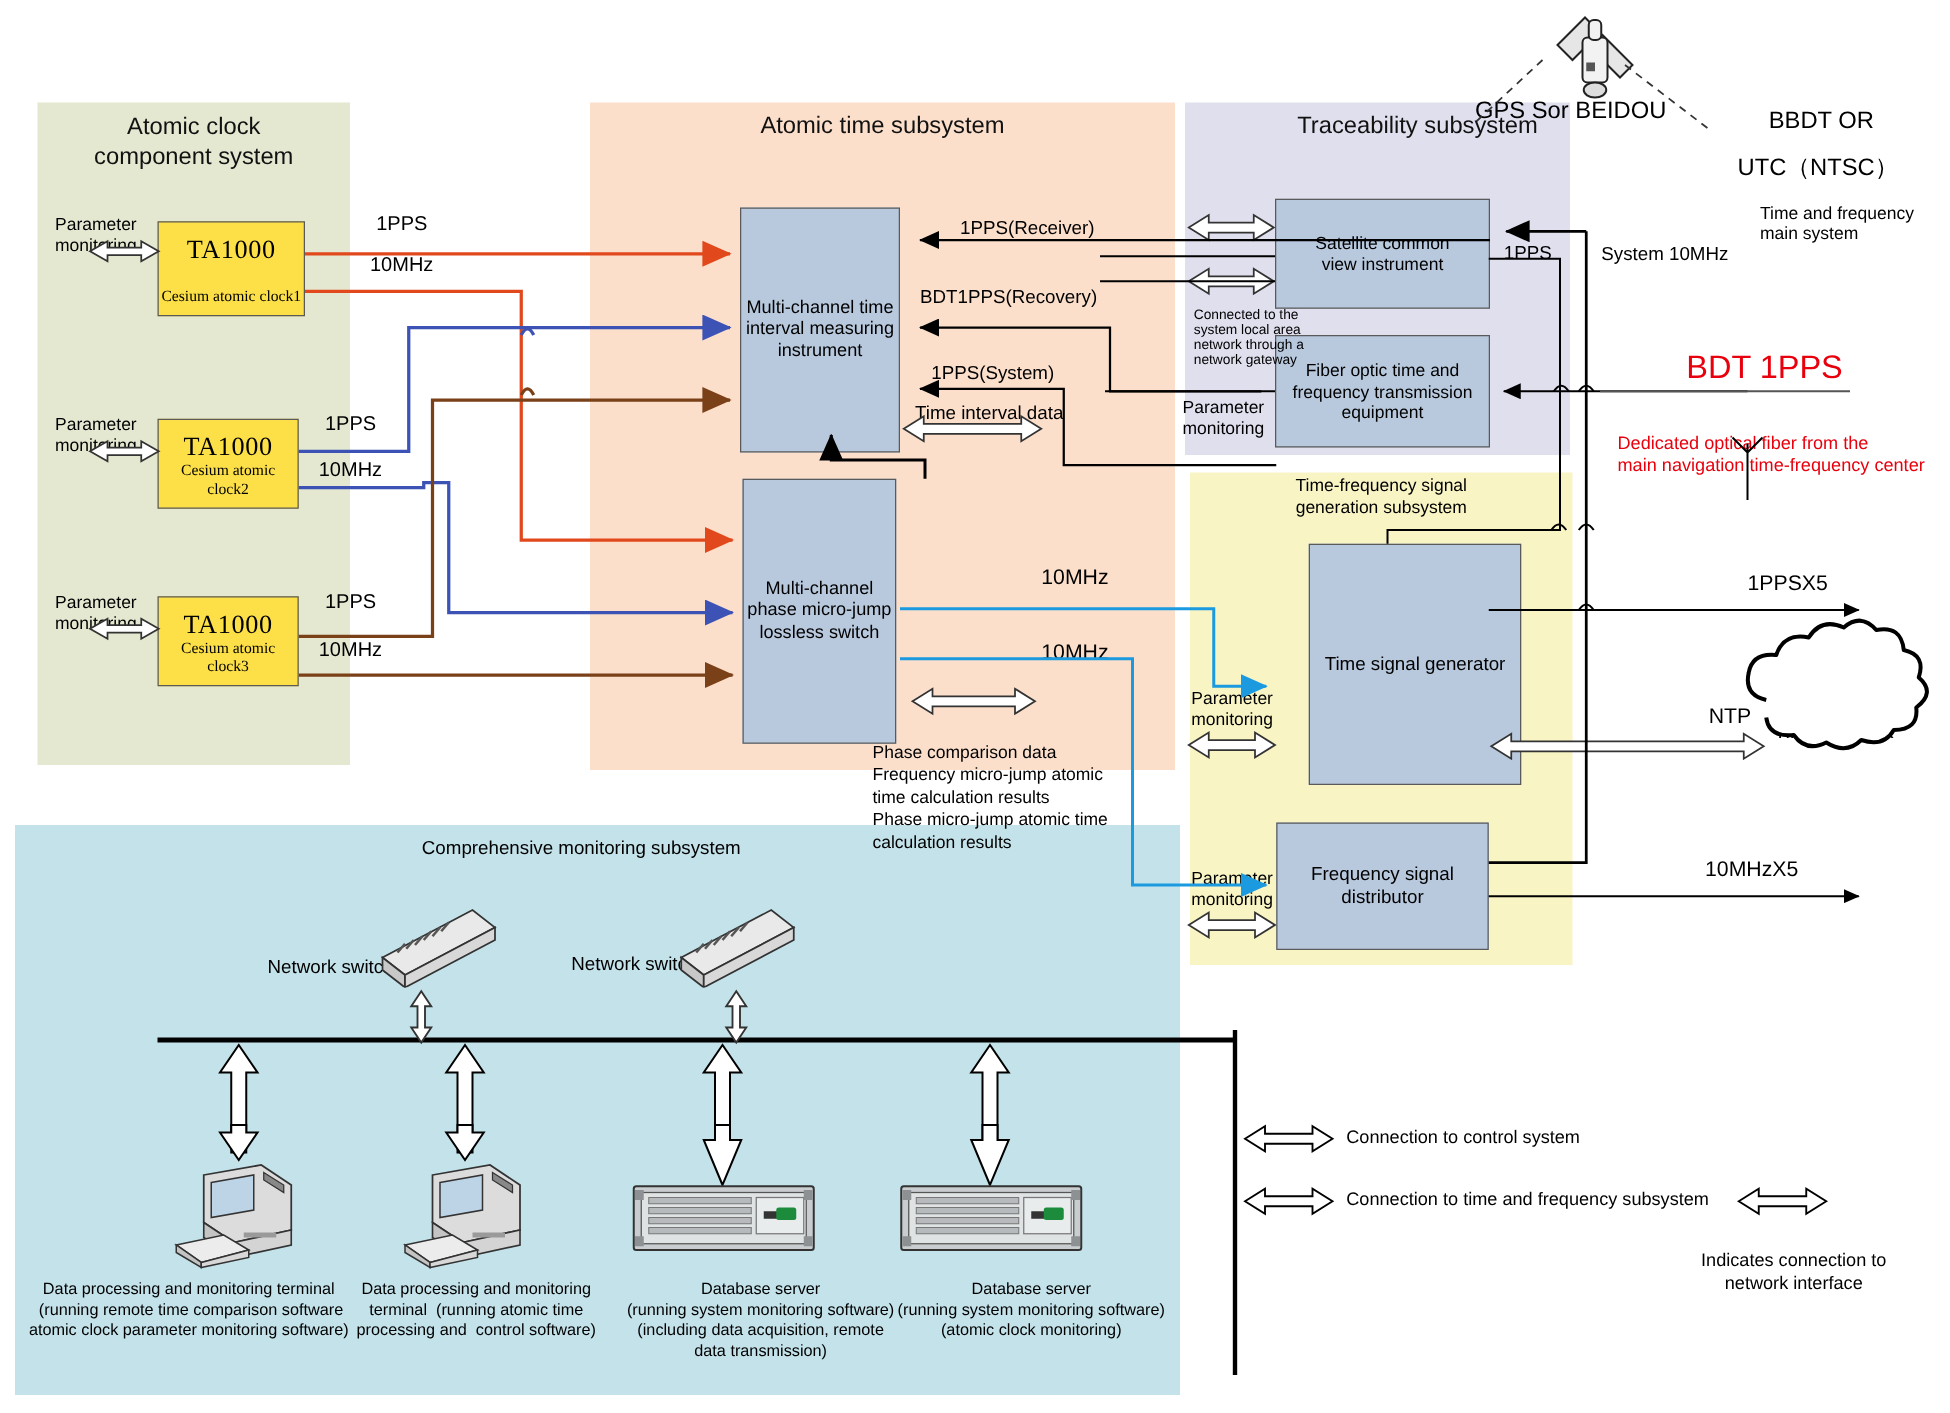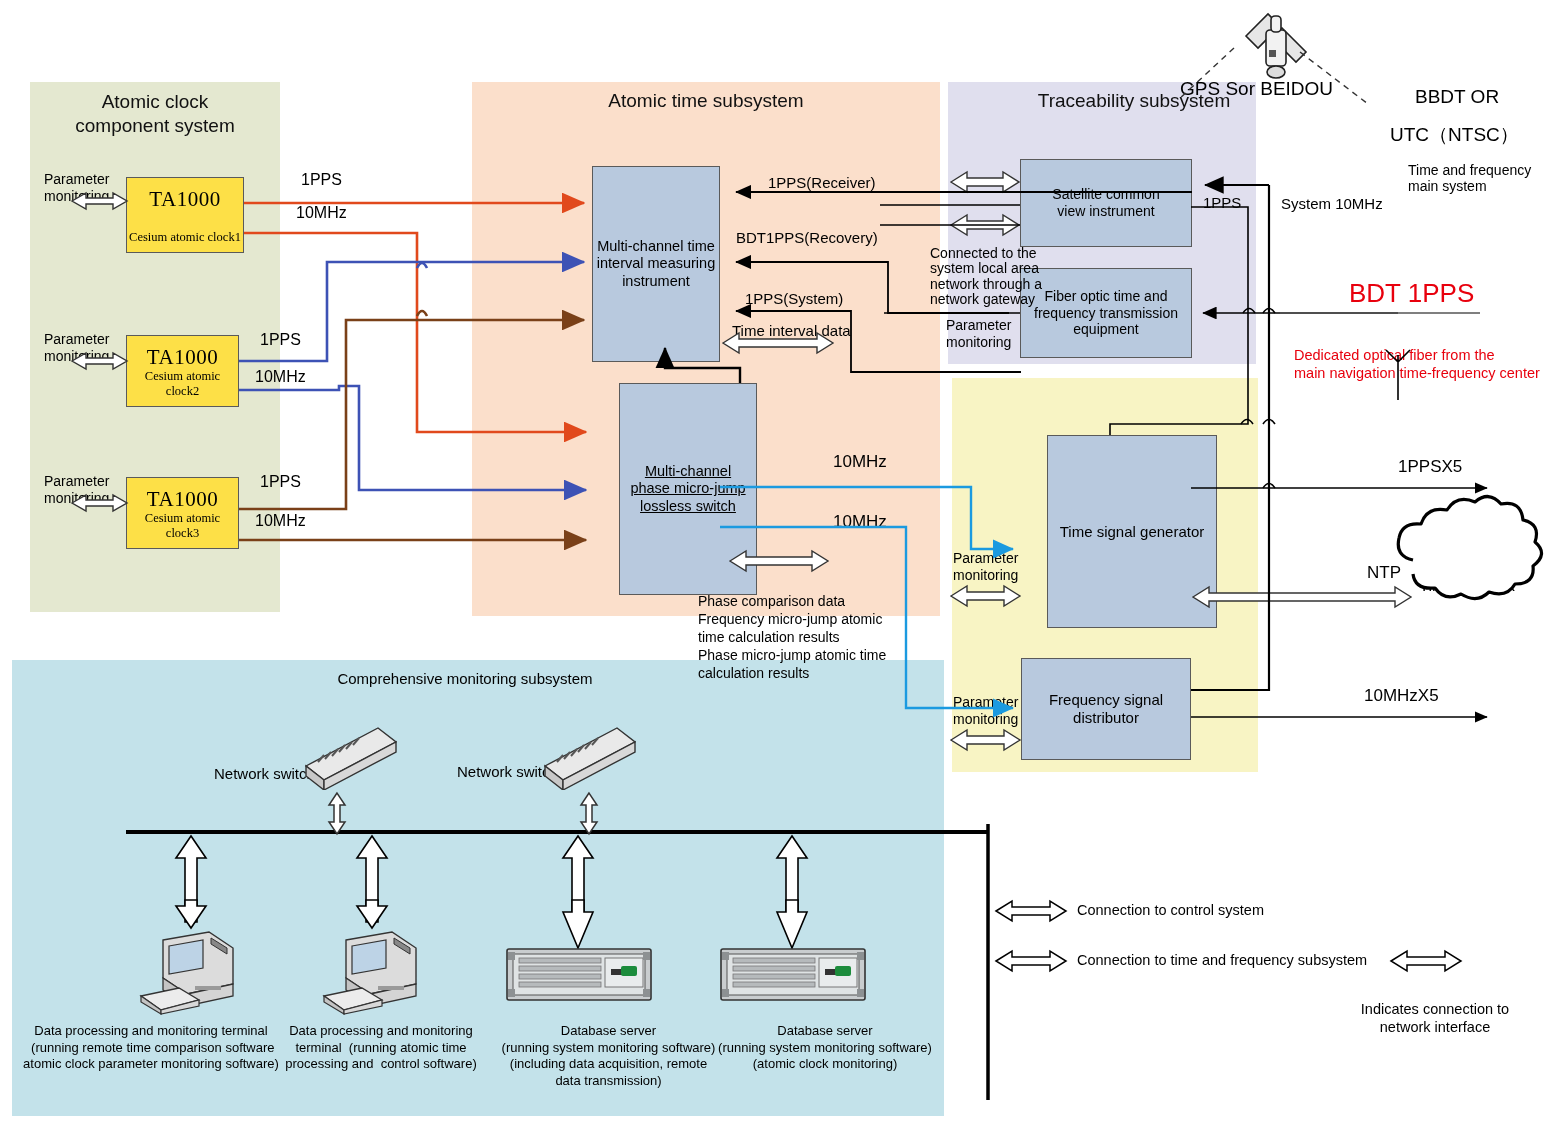--- a/index.html
+++ b/index.html
@@ -35,20 +35,22 @@
   <div class="zone" style="left:30px;top:82px;width:250px;height:530px;background:#e4e8d0;"></div>
   <div class="zone" style="left:472px;top:82px;width:468px;height:534px;background:#fbdfcb;"></div>
   <div class="zone" style="left:948px;top:82px;width:308px;height:282px;background:#e0dfee;"></div>
   <div class="zone" style="left:952px;top:378px;width:306px;height:394px;background:#f8f4c4;"></div>
   <div class="zone" style="left:12px;top:660px;width:932px;height:456px;background:#c3e2ea;"></div>
 
   <div class="zone-title" style="left:30px;top:90px;width:250px;white-space:pre;line-height:1.25;">Atomic clock
 component system</div>
   <div class="zone-title" style="left:472px;top:90px;width:468px;white-space:pre;">Atomic time subsystem</div>
   <div class="zone-title" style="left:948px;top:90px;width:372px;white-space:pre;">Traceability subsystem</div>
+  <div class="lbl c" style="left:952px;top:380px;width:306px;line-height:1.22;">Time-frequency signal
+generation subsystem</div>
   <div class="lbl c" style="left:180px;top:670px;width:570px;font-size:15px;">Comprehensive monitoring subsystem</div>
 
   <div class="clockbox" style="left:126px;top:177px;width:118px;height:76px;">
     <div class="big">TA1000</div>
     <div class="small">Cesium atomic clock1</div>
   </div>
   <div class="clockbox" style="left:126px;top:335px;width:113px;height:72px;">
     <div class="big">TA1000</div>
     <div class="small">Cesium atomic clock2</div>
   </div>
@@ -67,21 +69,21 @@
   <div class="lbl" style="left:301px;top:171px;font-size:16px;">1PPS</div>
   <div class="lbl" style="left:296px;top:204px;font-size:16px;">10MHz</div>
   <div class="lbl" style="left:260px;top:331px;font-size:16px;">1PPS</div>
   <div class="lbl" style="left:255px;top:368px;font-size:16px;">10MHz</div>
   <div class="lbl" style="left:260px;top:473px;font-size:16px;">1PPS</div>
   <div class="lbl" style="left:255px;top:512px;font-size:16px;">10MHz</div>
 
   <div class="box" style="left:592px;top:166px;width:128px;height:196px;white-space:pre;">Multi-channel time
 interval measuring
 instrument</div>
-  <div class="box" style="left:619px;top:383px;width:138px;height:212px;white-space:pre;text-decoration:underline;">Multi-channel
+  <div class="box" style="left:594px;top:383px;width:123px;height:212px;white-space:pre;">Multi-channel
 phase micro-jump
 lossless switch</div>
 
   <div class="box" style="left:1020px;top:159px;width:172px;height:88px;white-space:pre;font-size:14px;">Satellite common
 view instrument</div>
   <div class="box" style="left:1020px;top:268px;width:172px;height:90px;white-space:pre;font-size:14px;">Fiber optic time and
 frequency transmission
 equipment</div>
 
   <div class="box" style="left:1047px;top:435px;width:170px;height:193px;font-size:15px;">Time signal generator</div>
@@ -93,21 +95,21 @@
   <div class="lbl" style="left:745px;top:290px;font-size:15px;">1PPS(System)</div>
   <div class="lbl" style="left:732px;top:322px;font-size:15px;">Time interval data</div>
   <div class="lbl" style="left:833px;top:452px;font-size:17px;">10MHz</div>
   <div class="lbl" style="left:833px;top:512px;font-size:17px;">10MHz</div>
   <div class="lbl" style="left:698px;top:592px;font-size:14px;line-height:1.29;">Phase comparison data
 Frequency micro-jump atomic
 time calculation results
 Phase micro-jump atomic time
 calculation results</div>
 
-  <div class="lbl" style="left:930px;top:246px;font-size:14px;line-height:1.1;">Connected to the
+  <div class="lbl" style="left:955px;top:246px;font-size:11px;line-height:1.1;">Connected to the
 system local area
 network through a
 network gateway</div>
   <div class="lbl" style="left:946px;top:317px;font-size:14px;line-height:1.2;">Parameter
 monitoring</div>
   <div class="lbl" style="left:1203px;top:194px;font-size:15px;">1PPS</div>
   <div class="lbl" style="left:1281px;top:195px;font-size:15px;">System 10MHz</div>
 
   <div class="lbl" style="left:953px;top:550px;font-size:14px;line-height:1.2;">Parameter
 monitoring</div>

